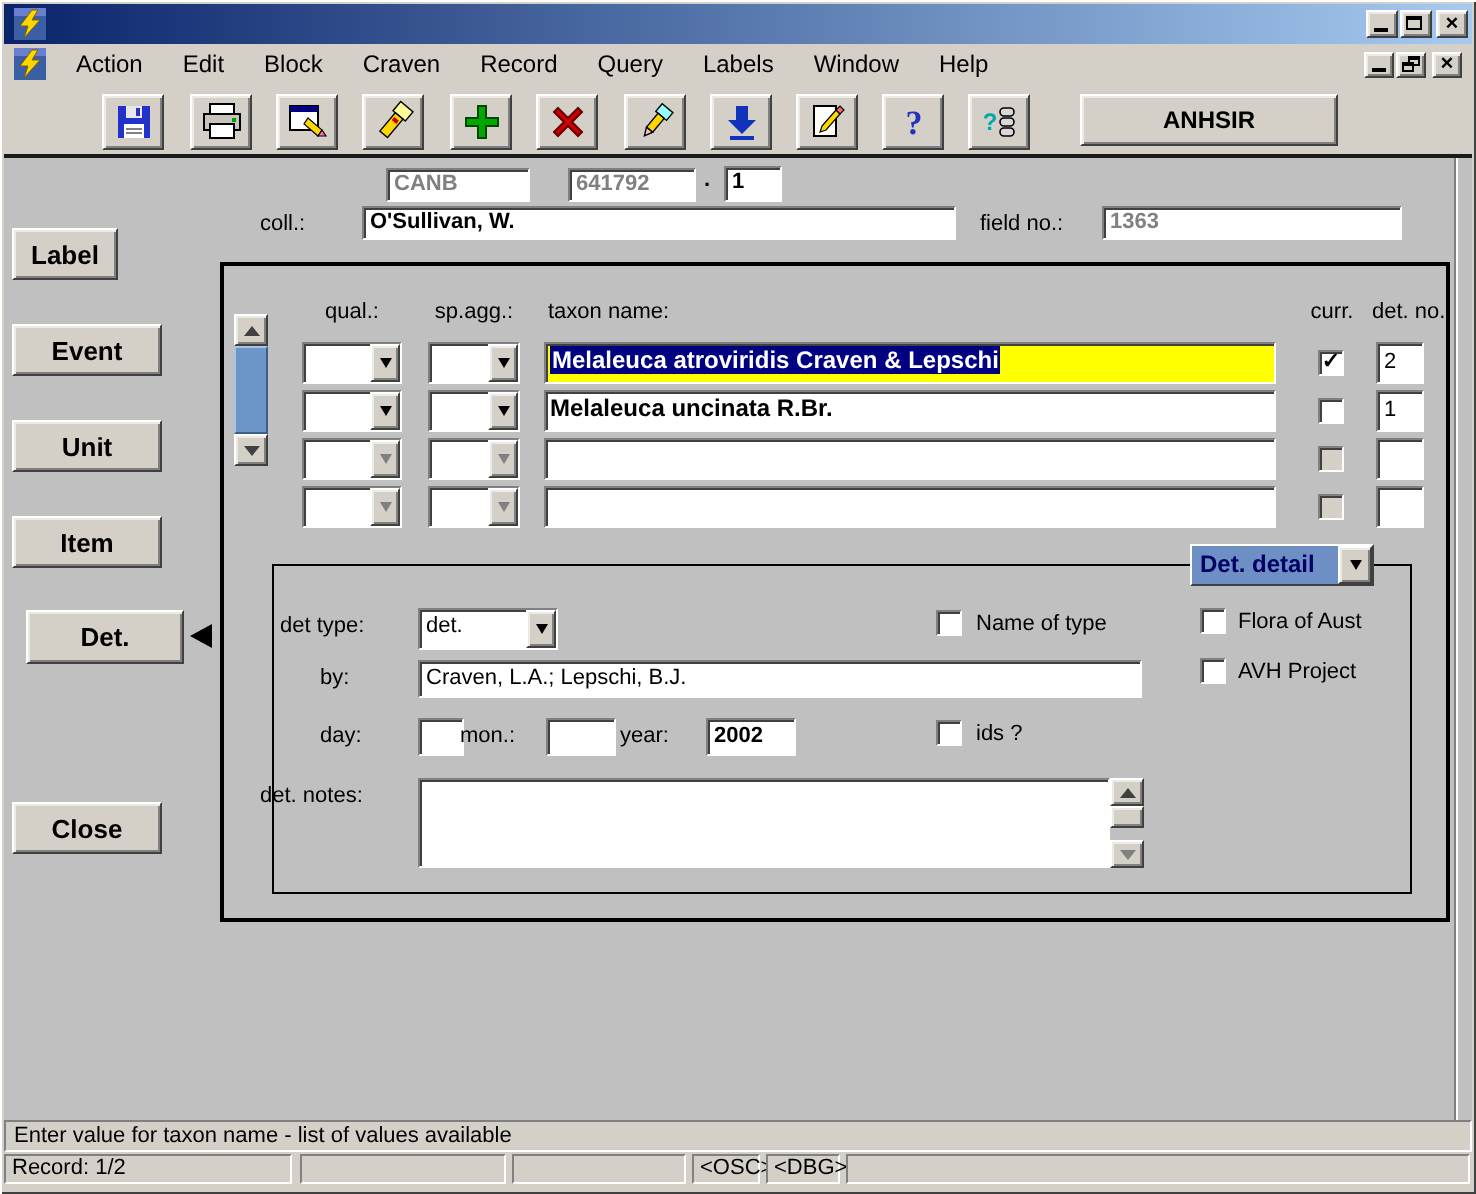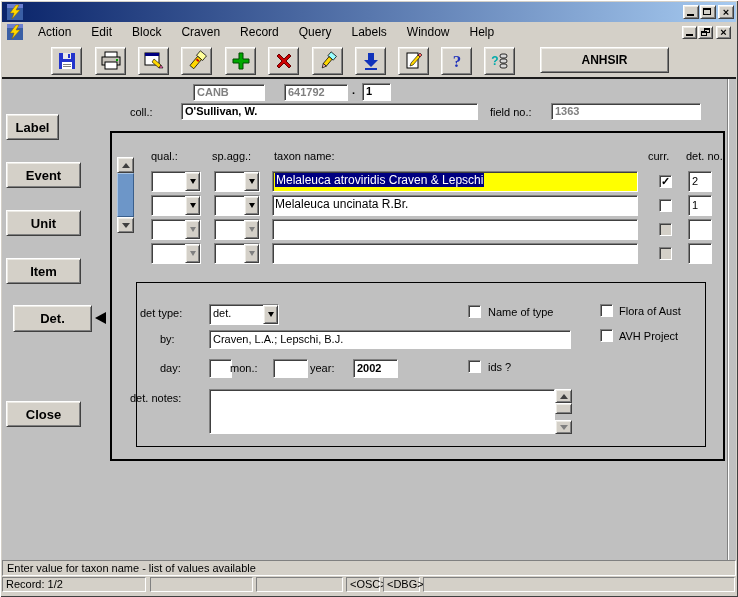--- a/index.html
+++ b/index.html
@@ -4,21 +4,21 @@
 <style>
   html,body{margin:0;padding:0;background:#808080;}
   #root{
     position:relative;width:738px;height:597px;background:#D4D0C8;
     font-family:"Liberation Sans",sans-serif;overflow:hidden;
     box-shadow:inset 1px 1px 0 #fff, inset -1px -1px 0 #404040;
   }
   .abs{position:absolute;}
   .lbl{font-size:11px;color:#000;white-space:nowrap;}
   .r{}
-  .c{text-align:left;}
+  .c{text-align:center;}
 
   
   .out{border:1px solid;border-color:#fff #404040 #404040 #fff;
        box-shadow:inset 1px 1px 0 #ECEAE4, inset -1px -1px 0 #808080;
        background:#D4D0C8;box-sizing:border-box;}
   .in{border:1px solid;border-color:#808080 #fff #fff #808080;
       box-shadow:inset 1px 1px 0 #404040;background:#fff;box-sizing:border-box;}
 
   
   .titlebar{left:2px;top:2px;width:734px;height:20px;
@@ -67,21 +67,21 @@
     box-shadow:inset 1px 1px 0 #ECEAE4, inset -1px -1px 0 #808080;display:flex;align-items:center;justify-content:center;box-sizing:border-box;}
   .arr{width:0;height:0;border-left:3px solid transparent;border-right:3px solid transparent;border-top:5px solid #000;}
   .dis .arr{border-top-color:#808080;}
 
   
   .cb{width:13px;height:13px;background:#fff;display:flex;align-items:center;justify-content:center;}
   .cb span{font-size:11px;font-weight:bold;line-height:11px;color:#000;}
   .cb.dis{background:#D4D0C8;}
 
   
-  .taxon-field{font-size:12px;font-weight:normal;line-height:17px;padding:0 2px;white-space:nowrap;overflow:hidden;}
+  .taxon-field{font-size:12px;font-weight:bold;line-height:17px;padding:0 2px;white-space:nowrap;overflow:hidden;}
   .taxon-field.sel{background:#FFFF00;}
   .taxon-field.sel .tx{background:#000080;color:#fff;padding:0 1px;}
 
   
   .sb-btn{display:flex;align-items:center;justify-content:center;}
   .tri-up{width:0;height:0;border-left:4px solid transparent;border-right:4px solid transparent;border-bottom:5px solid #404040;}
   .tri-dn{width:0;height:0;border-left:4px solid transparent;border-right:4px solid transparent;border-top:5px solid #404040;}
   .tri-dn.dim{border-top-color:#808080;}
   .sb-thumb{background:#6D96C8;border:1px solid;border-color:#A8C4E4 #3A5F8C #3A5F8C #A8C4E4;box-sizing:border-box;}
 
@@ -331,20 +331,26 @@
         <span class="arr"></span>
       </span>
     </div>
   <div class="abs in taxon-field" style="left:272px;top:243px;width:366px;height:21px"><span class="tx"></span></div>
   <div class="abs in cb dis" style="left:659px;top:247px">
       <span></span>
     </div>
   <div class="abs in field" style="left:688px;top:243px;width:24px;height:21px;line-height:19px"></div>
 
   <div class="abs fieldset"></div>
+  <div class="abs detail-combo" style="left:595px;top:272px;width:92px;height:21px">
+    <span class="dtxt">Det. detail</span>
+    <span class="combo-btn" style="width:17px">
+        <span class="arr"></span>
+      </span>
+  </div>
 
   <span class="abs lbl r" style="left:140px;top:307px;width:65px">det type:</span>
   <div class="abs in combo" style="left:209px;top:304px;width:70px;height:21px">
     <span class="txt">det.</span>
     <span class="combo-btn">
         <span class="arr"></span>
       </span>
   </div>
   <div class="abs in cb" style="left:468px;top:305px">
       <span></span>

